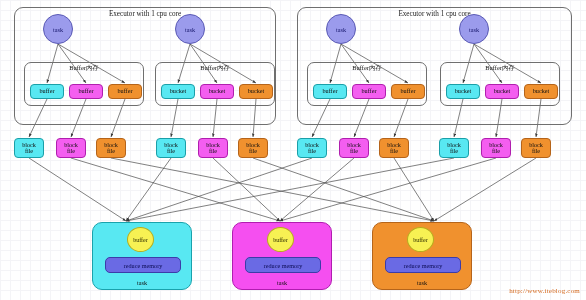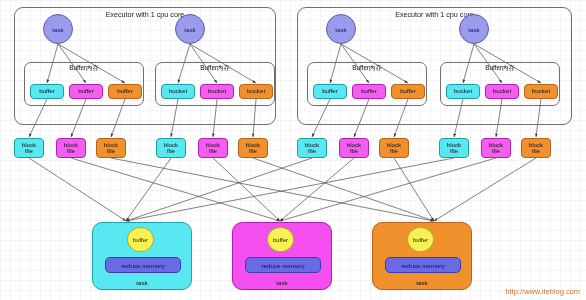--- a/index.html
+++ b/index.html
@@ -10,20 +10,21 @@
     overflow:hidden;
   }
   #stage{
     position:relative;
     width:586px;height:300px;
     background-color:#ffffff;
     background-image:
       linear-gradient(to right, #f4f4f7 1px, transparent 1px),
       linear-gradient(to bottom, #f4f4f7 1px, transparent 1px);
     background-size:10px 10px;
+    font-family:Liberation Serif, serif;
   }
   #edges{position:absolute;left:0;top:0;width:586px;height:300px;}
 
   
   .executor{
     position:absolute;
     box-sizing:border-box;
     border:1px solid #6f6f6f;
     border-radius:9px;
     background:rgba(255,255,255,0.0);

